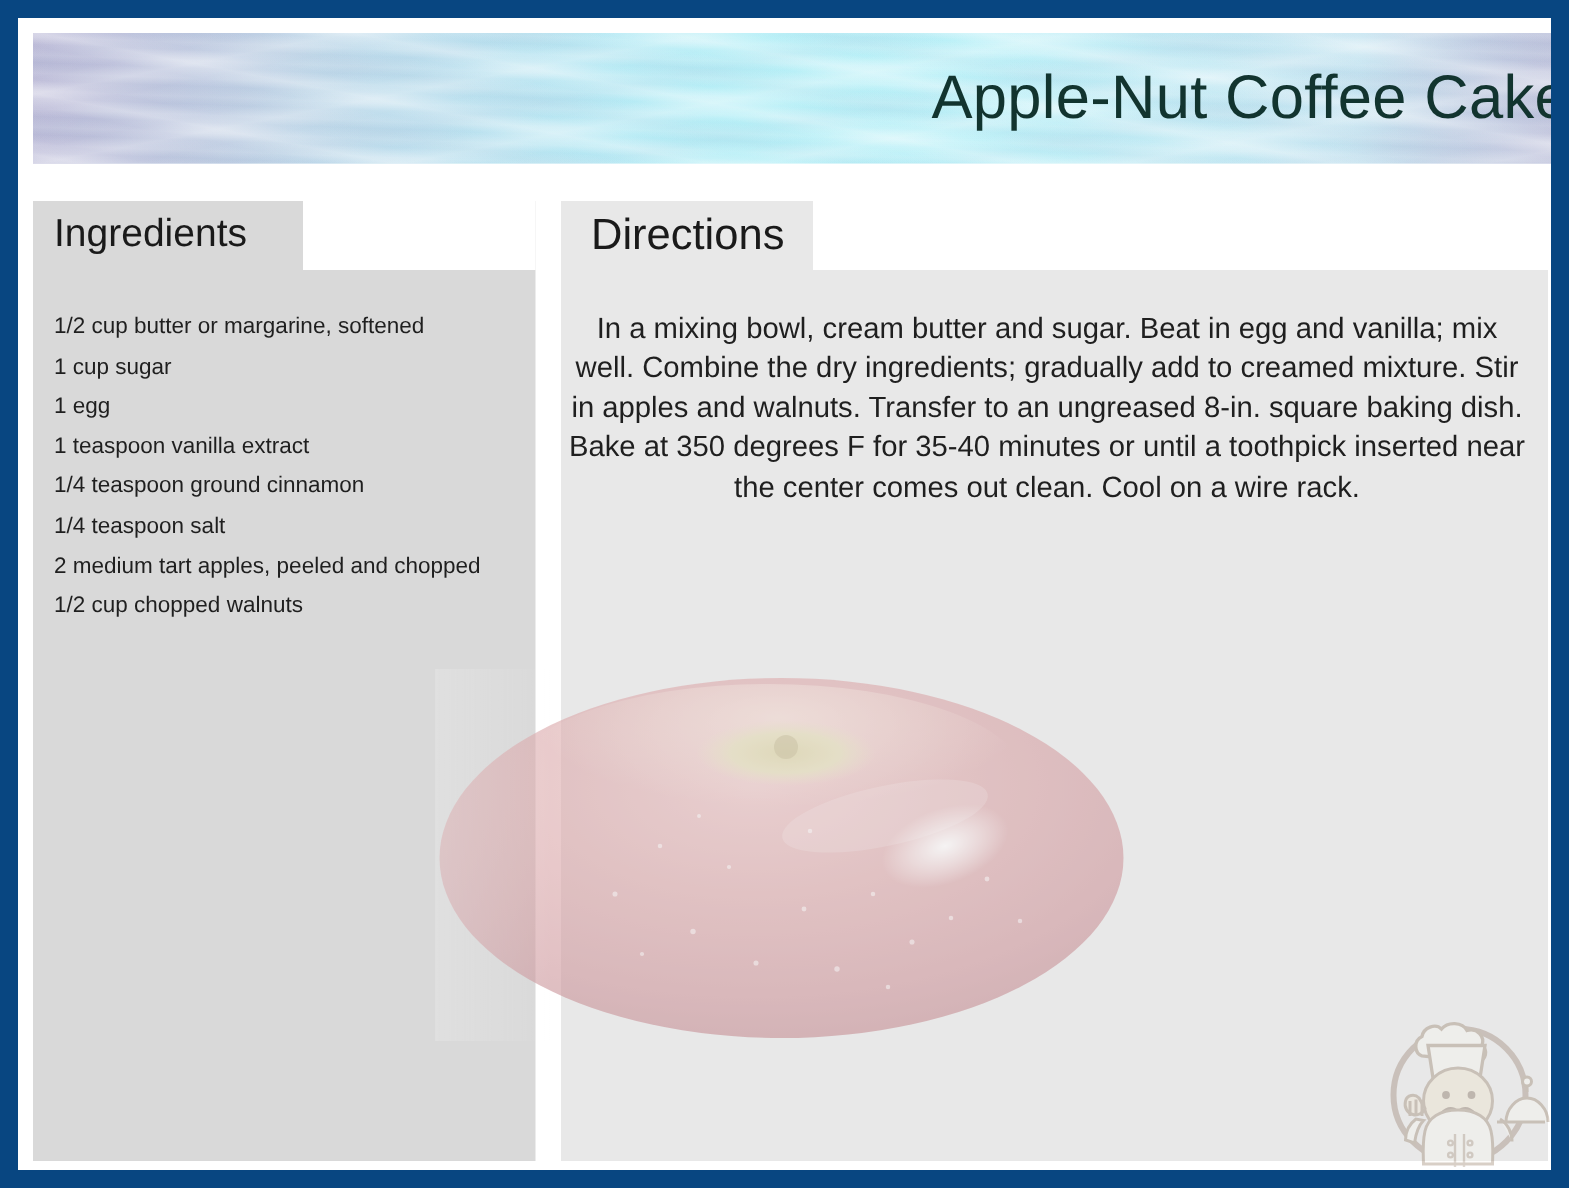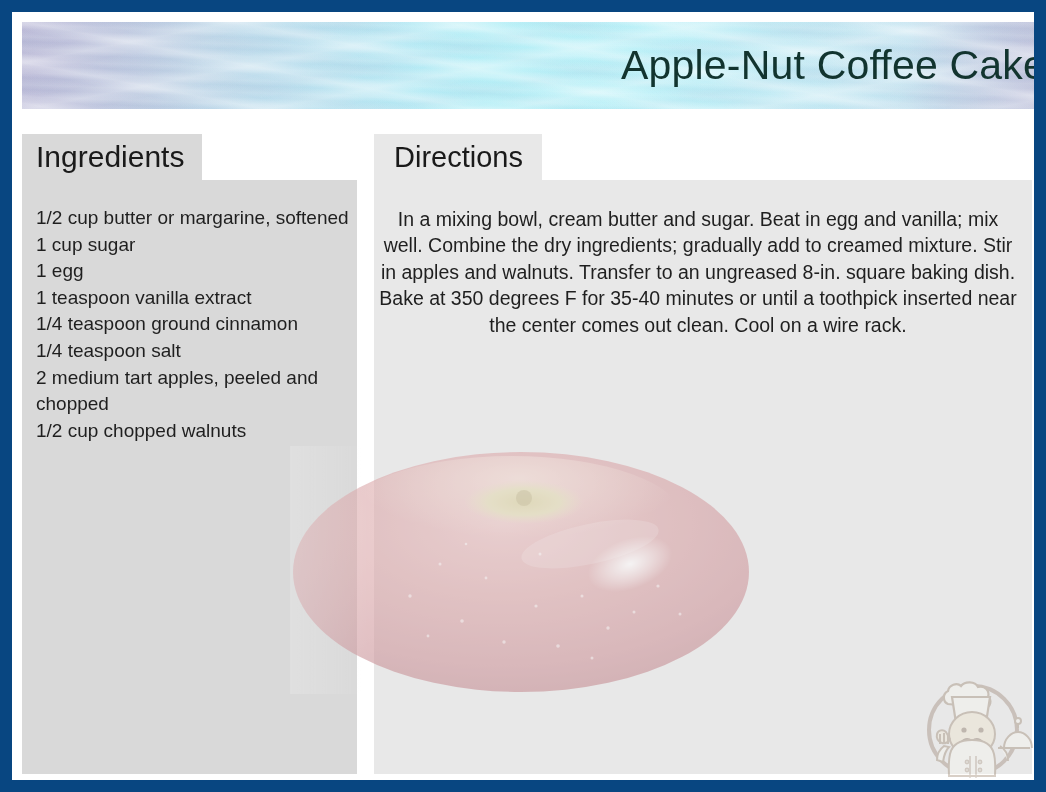--- a/index.html
+++ b/index.html
@@ -105,31 +105,31 @@
     left: 190px;
     top: 122px;
     width: 155px;
     height: 46px;
     background: #ffffff;
   }
   #ing-heading {
     position: absolute;
     left: 24px;
     top: 130px;
-    font-size: 30px;
+    font-size: 26px;
     line-height: 1;
     color: #1a1a1a;
     white-space: nowrap;
   }
   #ing-list {
     position: absolute;
     left: 24px;
     top: 193px;
     width: 330px;
-    font-size: 19px;
+    font-size: 15px;
     line-height: 26.6px;
     color: #1f1f1f;
   }
   #ing-list .item { white-space: normal; }
 
   #col-right {
     position: absolute;
     left: 362px;
     top: 122px;
     width: 658px;

